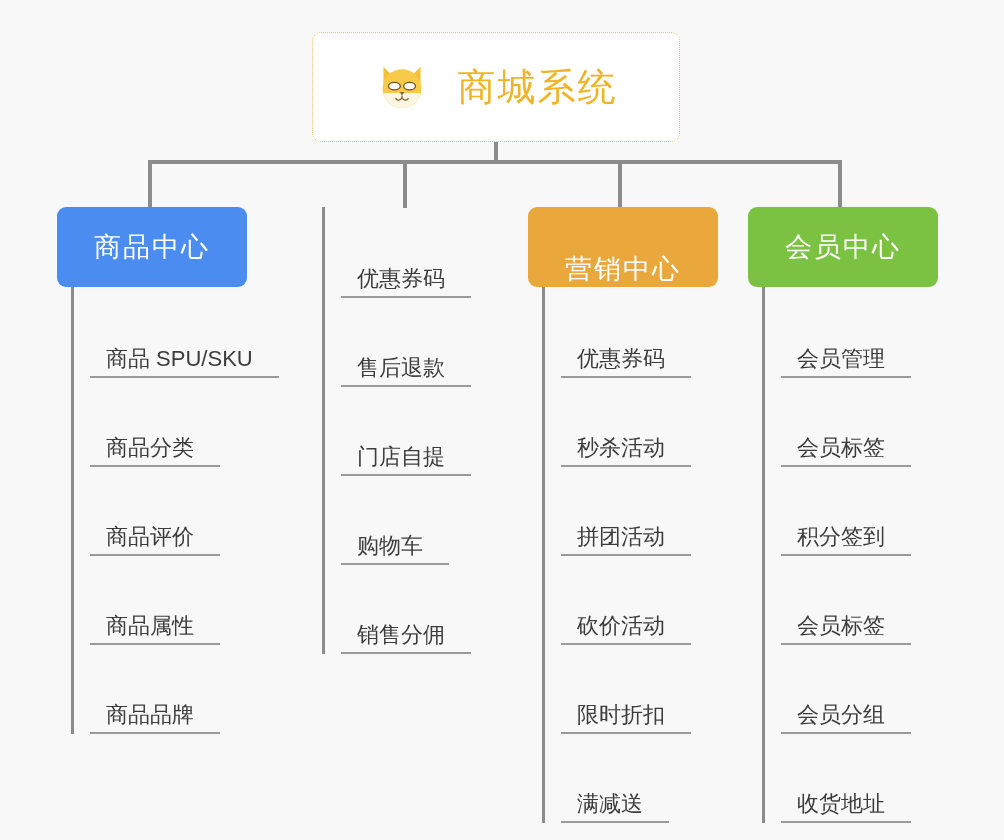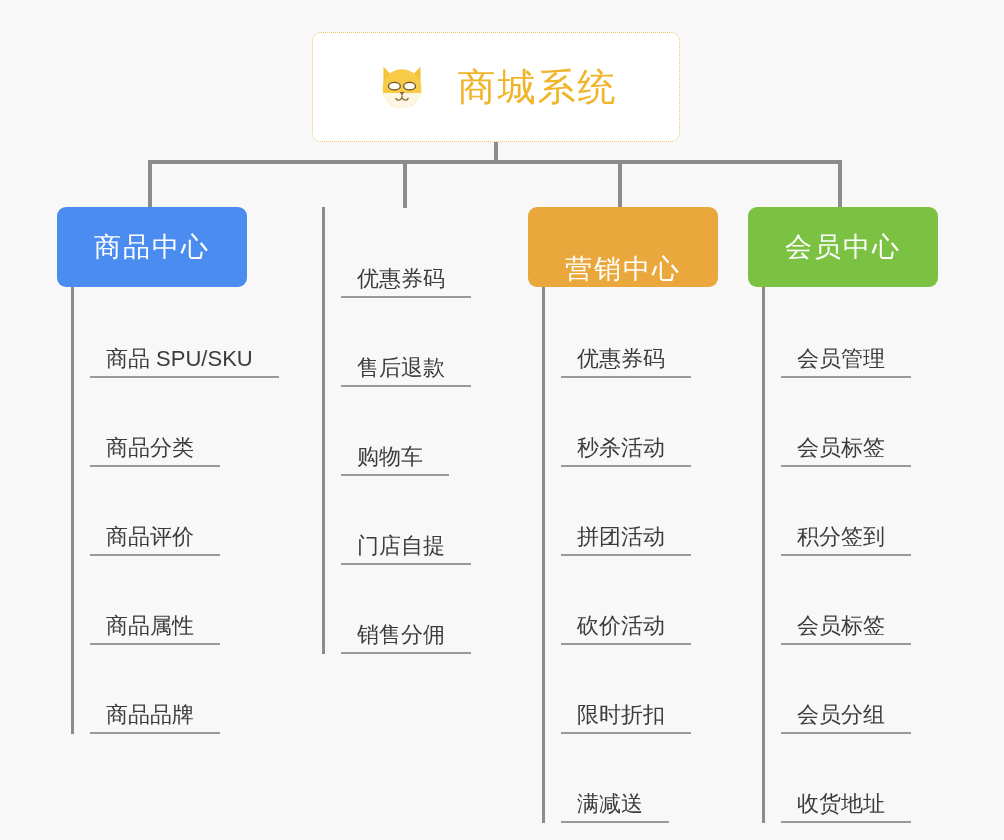--- a/index.html
+++ b/index.html
@@ -168,24 +168,24 @@
 
   <div class="column" style="left:308px;">
     <div class="col-body" style="border-left-color: rgb(140, 140, 140);">
       <div class="leaf-item">
           <span class="leaf-label">优惠券码</span>
         </div>
       <div class="leaf-item">
           <span class="leaf-label">售后退款</span>
         </div>
       <div class="leaf-item">
+          <span class="leaf-label">门店自提</span>
+        </div>
+      <div class="leaf-item">
           <span class="leaf-label">购物车</span>
-        </div>
-      <div class="leaf-item">
-          <span class="leaf-label">门店自提</span>
         </div>
       <div class="leaf-item">
           <span class="leaf-label">销售分佣</span>
         </div>
     </div>
   </div>
 
   <div class="column" style="left:528px;">
     <div class="col-header" style="background: rgb(234, 167, 60); align-items: flex-end;">
       <span>营销中心</span>

